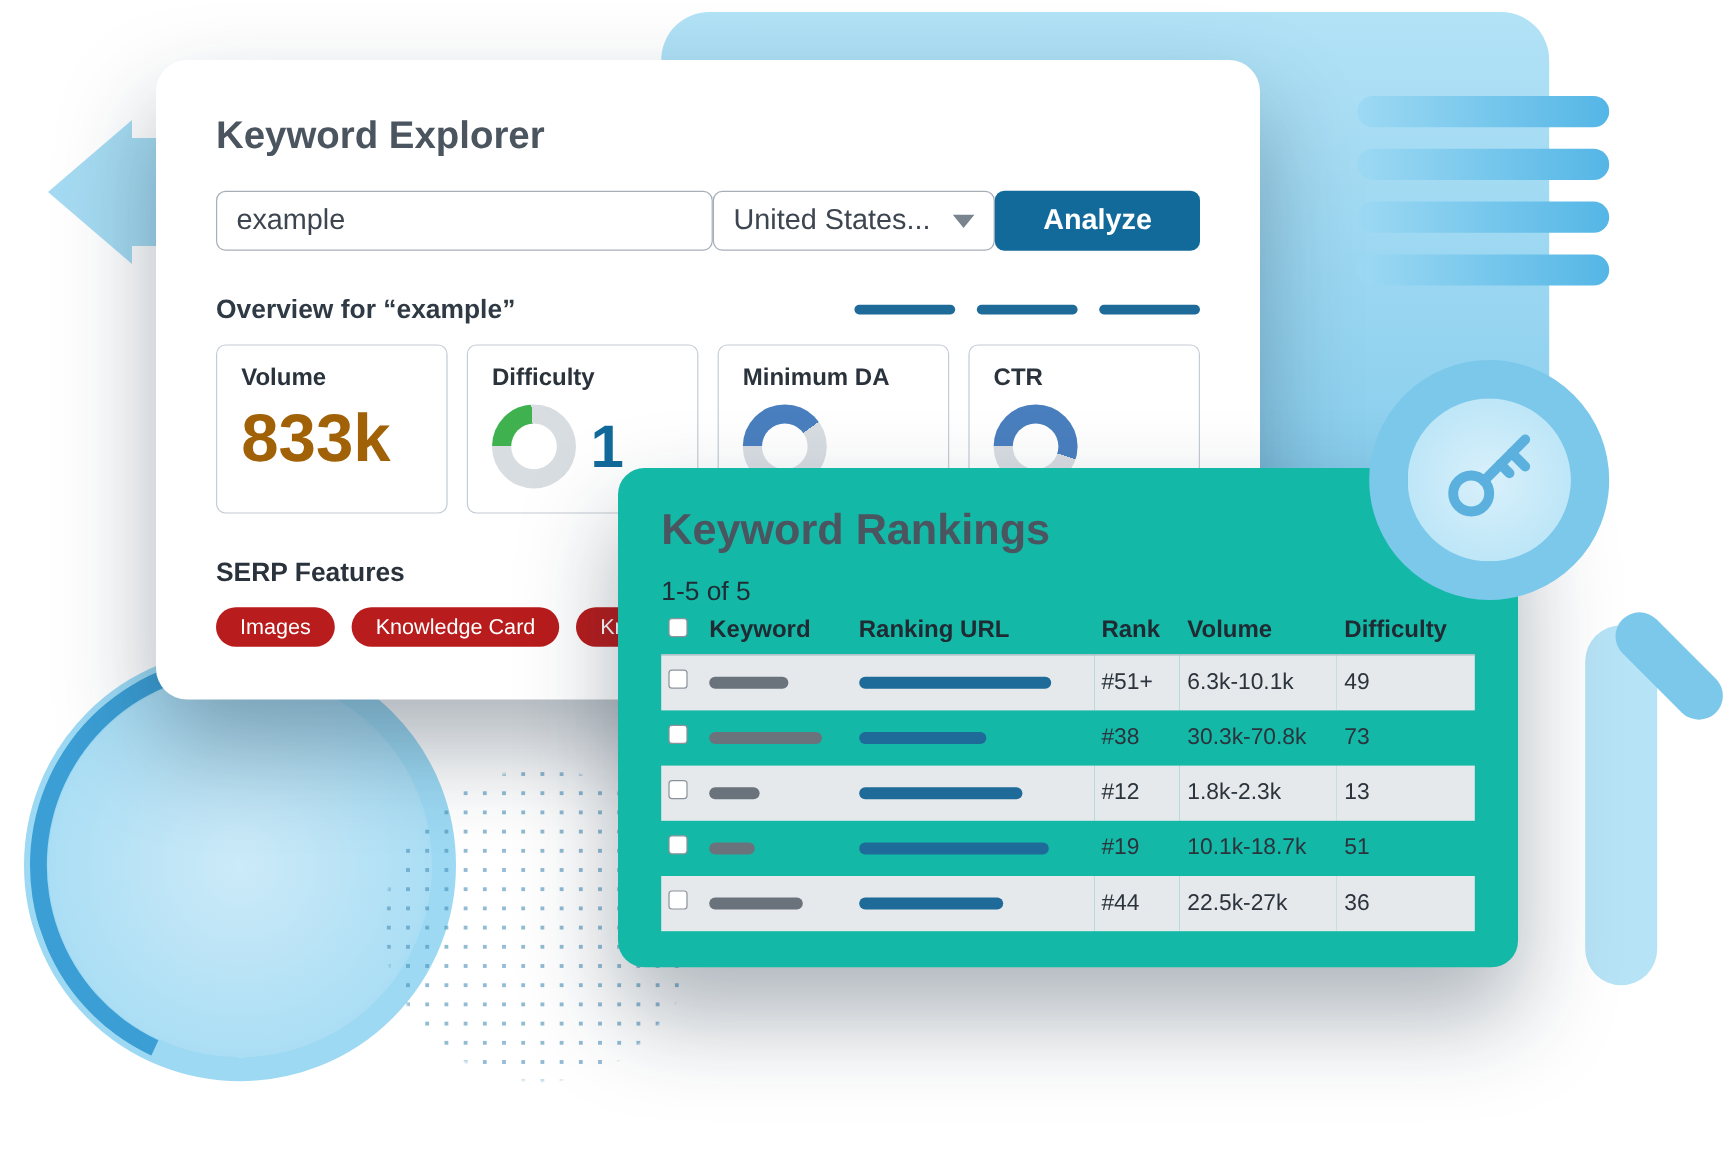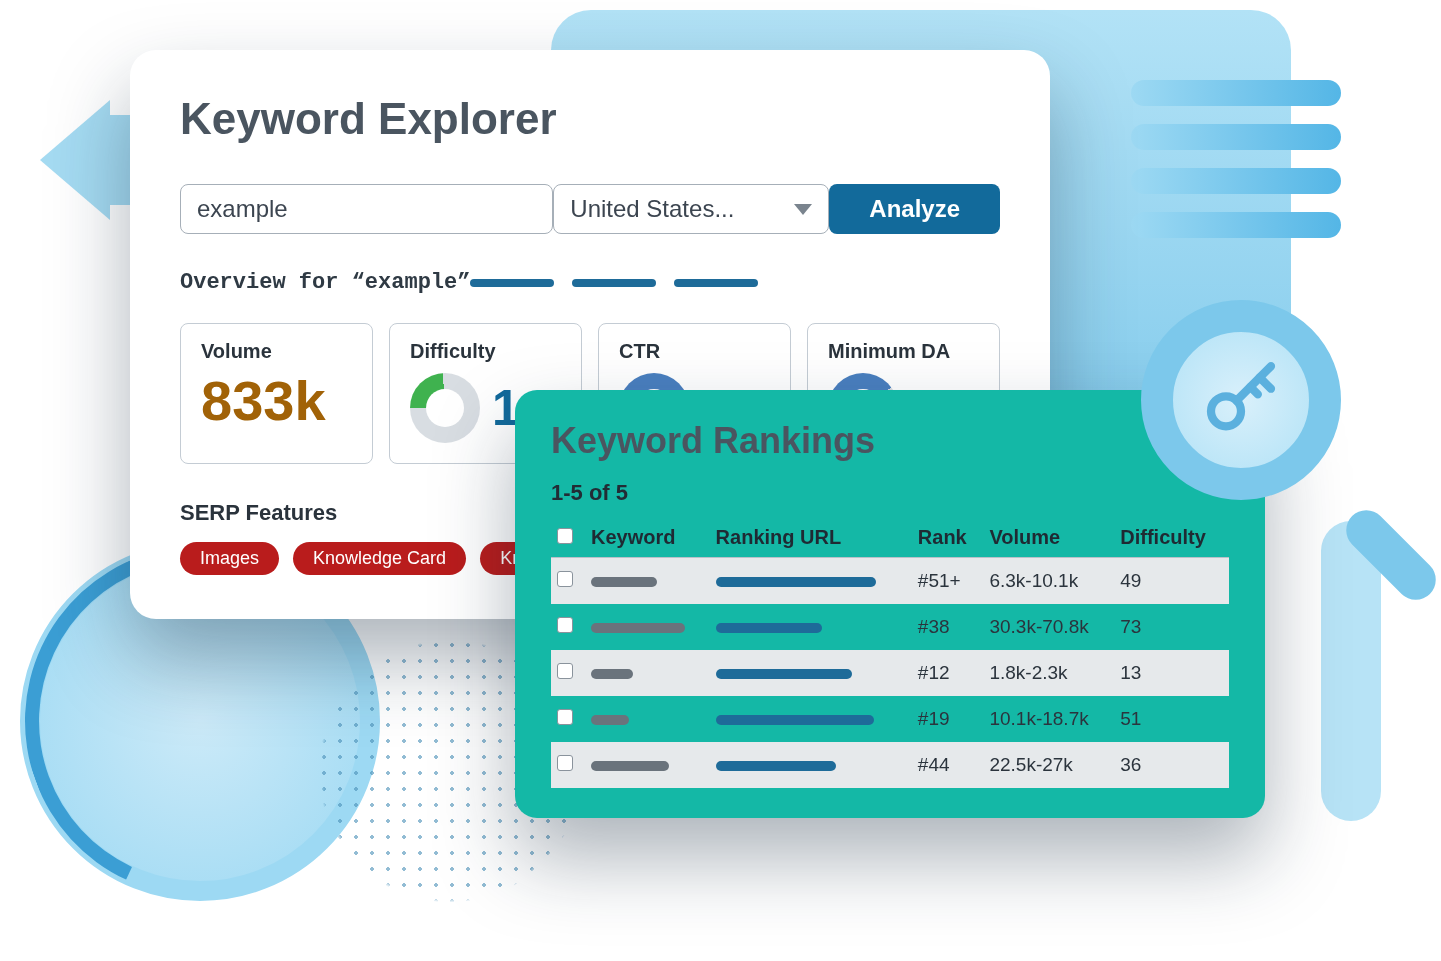--- a/index.html
+++ b/index.html
@@ -119,37 +119,37 @@
     position: absolute;
     top: 50px; left: 130px;
     width: 920px;
     background: #fff;
     border-radius: 26px;
     box-shadow: 0 40px 80px rgba(20,40,60,.35);
     padding: 44px 50px;
     z-index: 20;
   }
   .title {
-    font-size: 44px;
+    font-size: 32px;
     font-weight: 600;
     color: #4a5560;
-    margin-bottom: 40px;
+    margin-bottom: 28px;
   }
   .search-row { display:flex; gap:0; margin-bottom: 36px; }
   .text-input, .select-input {
     border: 1.5px solid #a6afb8;
     border-radius: 8px;
     padding: 10px 16px;
     font-size: 24px;
     color: #3c4550;
     background:#fff;
   }
   .text-input { flex: 1 1 auto; }
   .select-input {
-    width: 276px;
+    width: 235px;
     display:flex; align-items:center; justify-content:space-between;
     cursor:pointer;
   }
   .chevron-down {
     width:0;height:0;
     border-left:9px solid transparent;
     border-right:9px solid transparent;
     border-top:11px solid #7a848e;
   }
   .analyze-btn {
@@ -157,23 +157,22 @@
     background:#126a9b;
     color:#fff;
     font-size: 24px;
     font-weight:600;
     border-radius:8px;
     padding: 10px 40px;
     cursor:pointer;
   }
 
   .overview-row {
-    display:flex; justify-content:flex-start; align-items:center;
-    margin-bottom:28px;
-    font-family:Liberation Mono, monospace;
+    display:flex; justify-content:space-between; align-items:center;
+    margin-bottom:16px;
   }
   .overview-label { font-size:22px; font-weight:700; color:#2f3a44; }
   .overview-tabs { display:flex; gap:18px; }
   .overview-tabs div { width:84px; height:8px; background:#1e6b99; border-radius:4px; }
 
   .metric-grid { display:flex; gap:16px; }
   .metric {
     border:1.5px solid #c4ccd4;
     border-radius:8px;
     padding:16px 20px 20px;
@@ -213,21 +212,21 @@
     position: absolute;
     top: 390px; left: 515px;
     width: 750px;
     background:#14b8a6;
     border-radius:22px;
     box-shadow: 0 40px 80px rgba(20,40,60,.35);
     padding: 30px 36px;
     z-index: 25;
   }
   .rank-title { font-size:36px; font-weight:600; color:#4a5560; margin-bottom:18px; }
-  .rank-count { font-size:22px; font-weight:700; color:#222c35; margin-bottom:12px; }
+  .rank-count { font-size:22px; font-weight:400; color:#222c35; }
   table { width:100%; border-collapse:collapse; }
   thead th {
     text-align:left;
     font-size:20px; font-weight:700; color:#1f2a33;
     padding:8px 6px;
     border-bottom:1.5px solid #b9c1c9;
   }
   tbody td {
     padding:12px 6px;
     font-size:19px;
@@ -298,29 +297,29 @@
       <div class="metric-value">833k</div>
     </div>
     <div class="metric">
       <div class="metric-label">Difficulty</div>
       <div class="donut-holder">
         <div class="donut donut-green"></div>
         <div class="cut-value" style="max-width:40px;">1</div>
       </div>
     </div>
     <div class="metric">
+      <div class="metric-label">Minimum DA</div>
+      <div class="donut-holder">
+        <div class="donut donut-blue2"></div>
+      </div>
+    </div>
+    <div class="metric">
       <div class="metric-label">CTR</div>
       <div class="donut-holder">
         <div class="donut donut-blue"></div>
-      </div>
-    </div>
-    <div class="metric">
-      <div class="metric-label">Minimum DA</div>
-      <div class="donut-holder">
-        <div class="donut donut-blue2"></div>
       </div>
     </div>
   </div>
 
   <div class="serp-title">SERP Features</div>
   <div class="chips">
     <span class="chip">Images</span>
     <span class="chip">Knowledge Card</span>
     <span class="chip">Knowledge P</span>
   </div>

